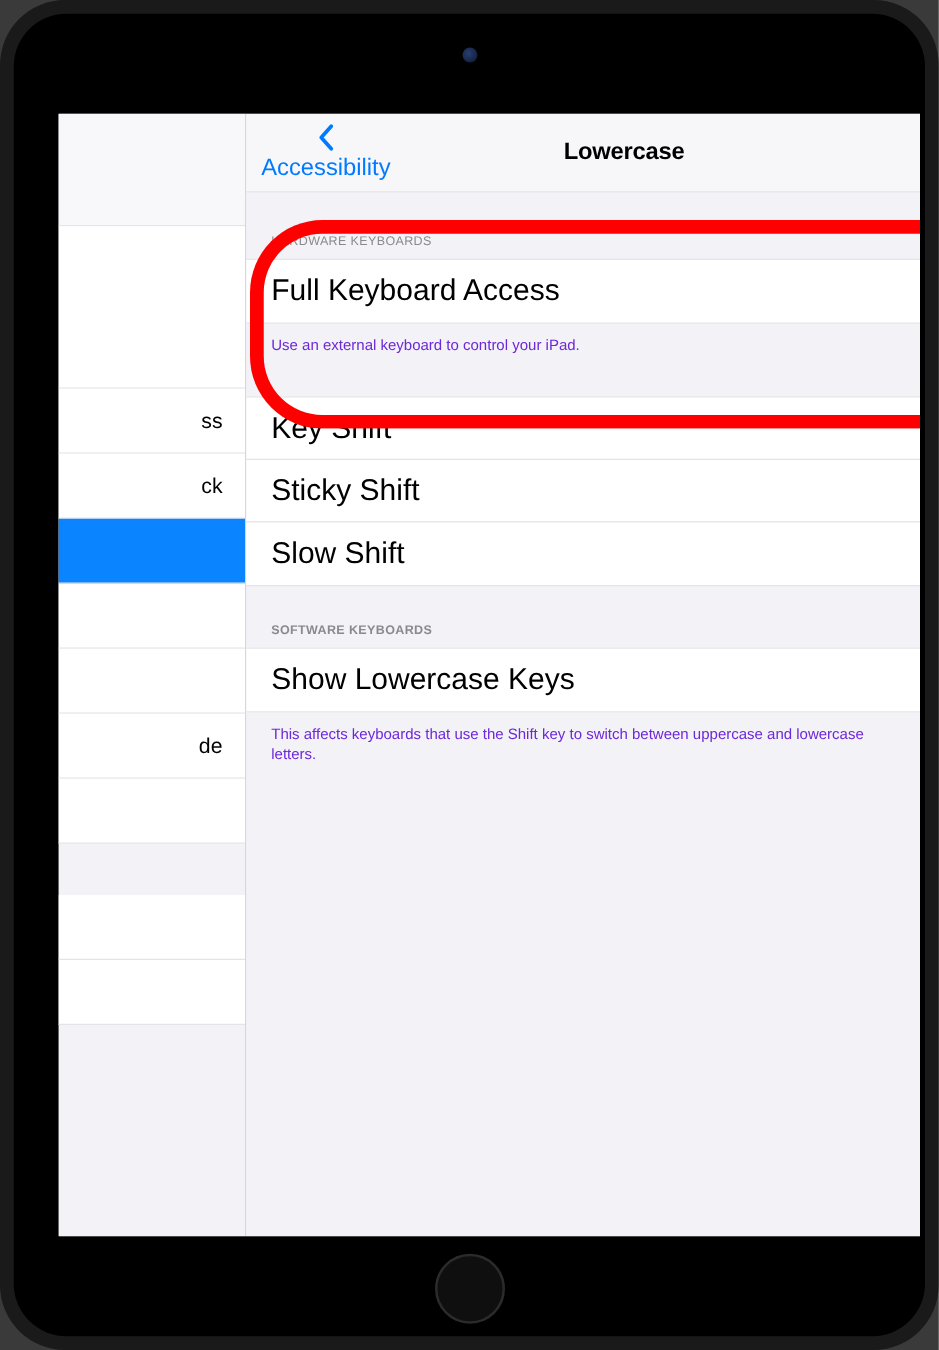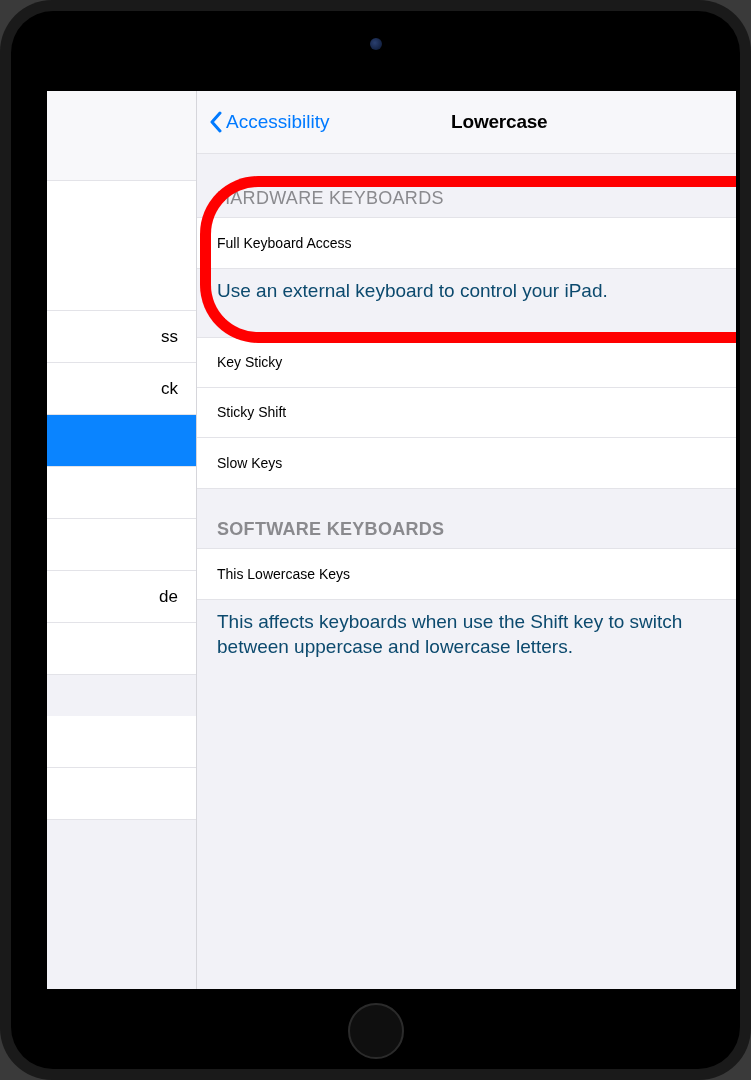--- a/index.html
+++ b/index.html
@@ -114,60 +114,61 @@
       align-items: center;
       position: relative;
       padding: 0 12px;
     }
     .back-btn {
       display: flex;
       align-items: center;
       color: #007aff;
       font-size: 19px;
       gap: 3px;
+      flex-direction: column;
     }
     .back-chevron {
       width: 14px;
       height: 22px;
     }
     .nav-title {
       position: absolute;
       left: 50%;
       transform: translateX(-16%);
       font-size: 19px;
       font-weight: 600;
       color: #000;
       letter-spacing: -0.2px;
     }
 
     .section-header {
-      font-size: 18px;
+      font-size: 10px;
       color: #8a8a8e;
       letter-spacing: 0.3px;
       padding: 34px 36px 8px 20px;
     }
     .section-header.tighter { padding-top: 30px; font-weight: bold; }
     .row-group {
       background: #fff;
       border-top: 1px solid #e3e3e8;
       border-bottom: 1px solid #e3e3e8;
     }
     .row {
       min-height: 50px;
       padding: 0 20px;
       display: flex;
       align-items: center;
-      font-size: 14px;
+      font-size: 24px;
       color: #000;
       border-bottom: 1px solid #e3e3e8;
     }
     .row:last-child { border-bottom: none; }
     .section-footer {
-      font-size: 19px;
-      color: #0c4a6e;
+      font-size: 12px;
+      color: #6d28d9;
       padding: 9px 20px 0 20px;
       line-height: 1.35;
     }
 
     
     .annotation {
       position: absolute;
       border: 11px solid #ff0000;
       border-right: none;
       border-top-left-radius: 58px;
@@ -233,37 +234,37 @@
         <div class="row-group">
           <div class="row">
             <span>Full Keyboard Access</span>
           </div>
         </div>
         <div class="section-footer">Use an external keyboard to control your iPad.</div>
 
         <div style="height:33px"></div>
         <div class="row-group">
           <div class="row">
-            <span>Key Sticky</span>
+            <span>Key Shift</span>
           </div>
           <div class="row">
             <span>Sticky Shift</span>
           </div>
           <div class="row">
-            <span>Slow Keys</span>
+            <span>Slow Shift</span>
           </div>
         </div>
 
         <div class="section-header tighter">SOFTWARE KEYBOARDS</div>
         <div class="row-group">
           <div class="row">
-            <span>This Lowercase Keys</span>
-          </div>
-        </div>
-        <div class="section-footer">This affects keyboards when use the Shift key to switch between uppercase and lowercase letters.</div>
+            <span>Show Lowercase Keys</span>
+          </div>
+        </div>
+        <div class="section-footer">This affects keyboards that use the Shift key to switch between uppercase and lowercase letters.</div>
 
         <div class="annotation" style="left:3px; top:85px; right:-30px; height:167px;"></div>
       </div>
 
     </div>
 
     <div class="home-button"></div>
   </div>
 </div>
 

